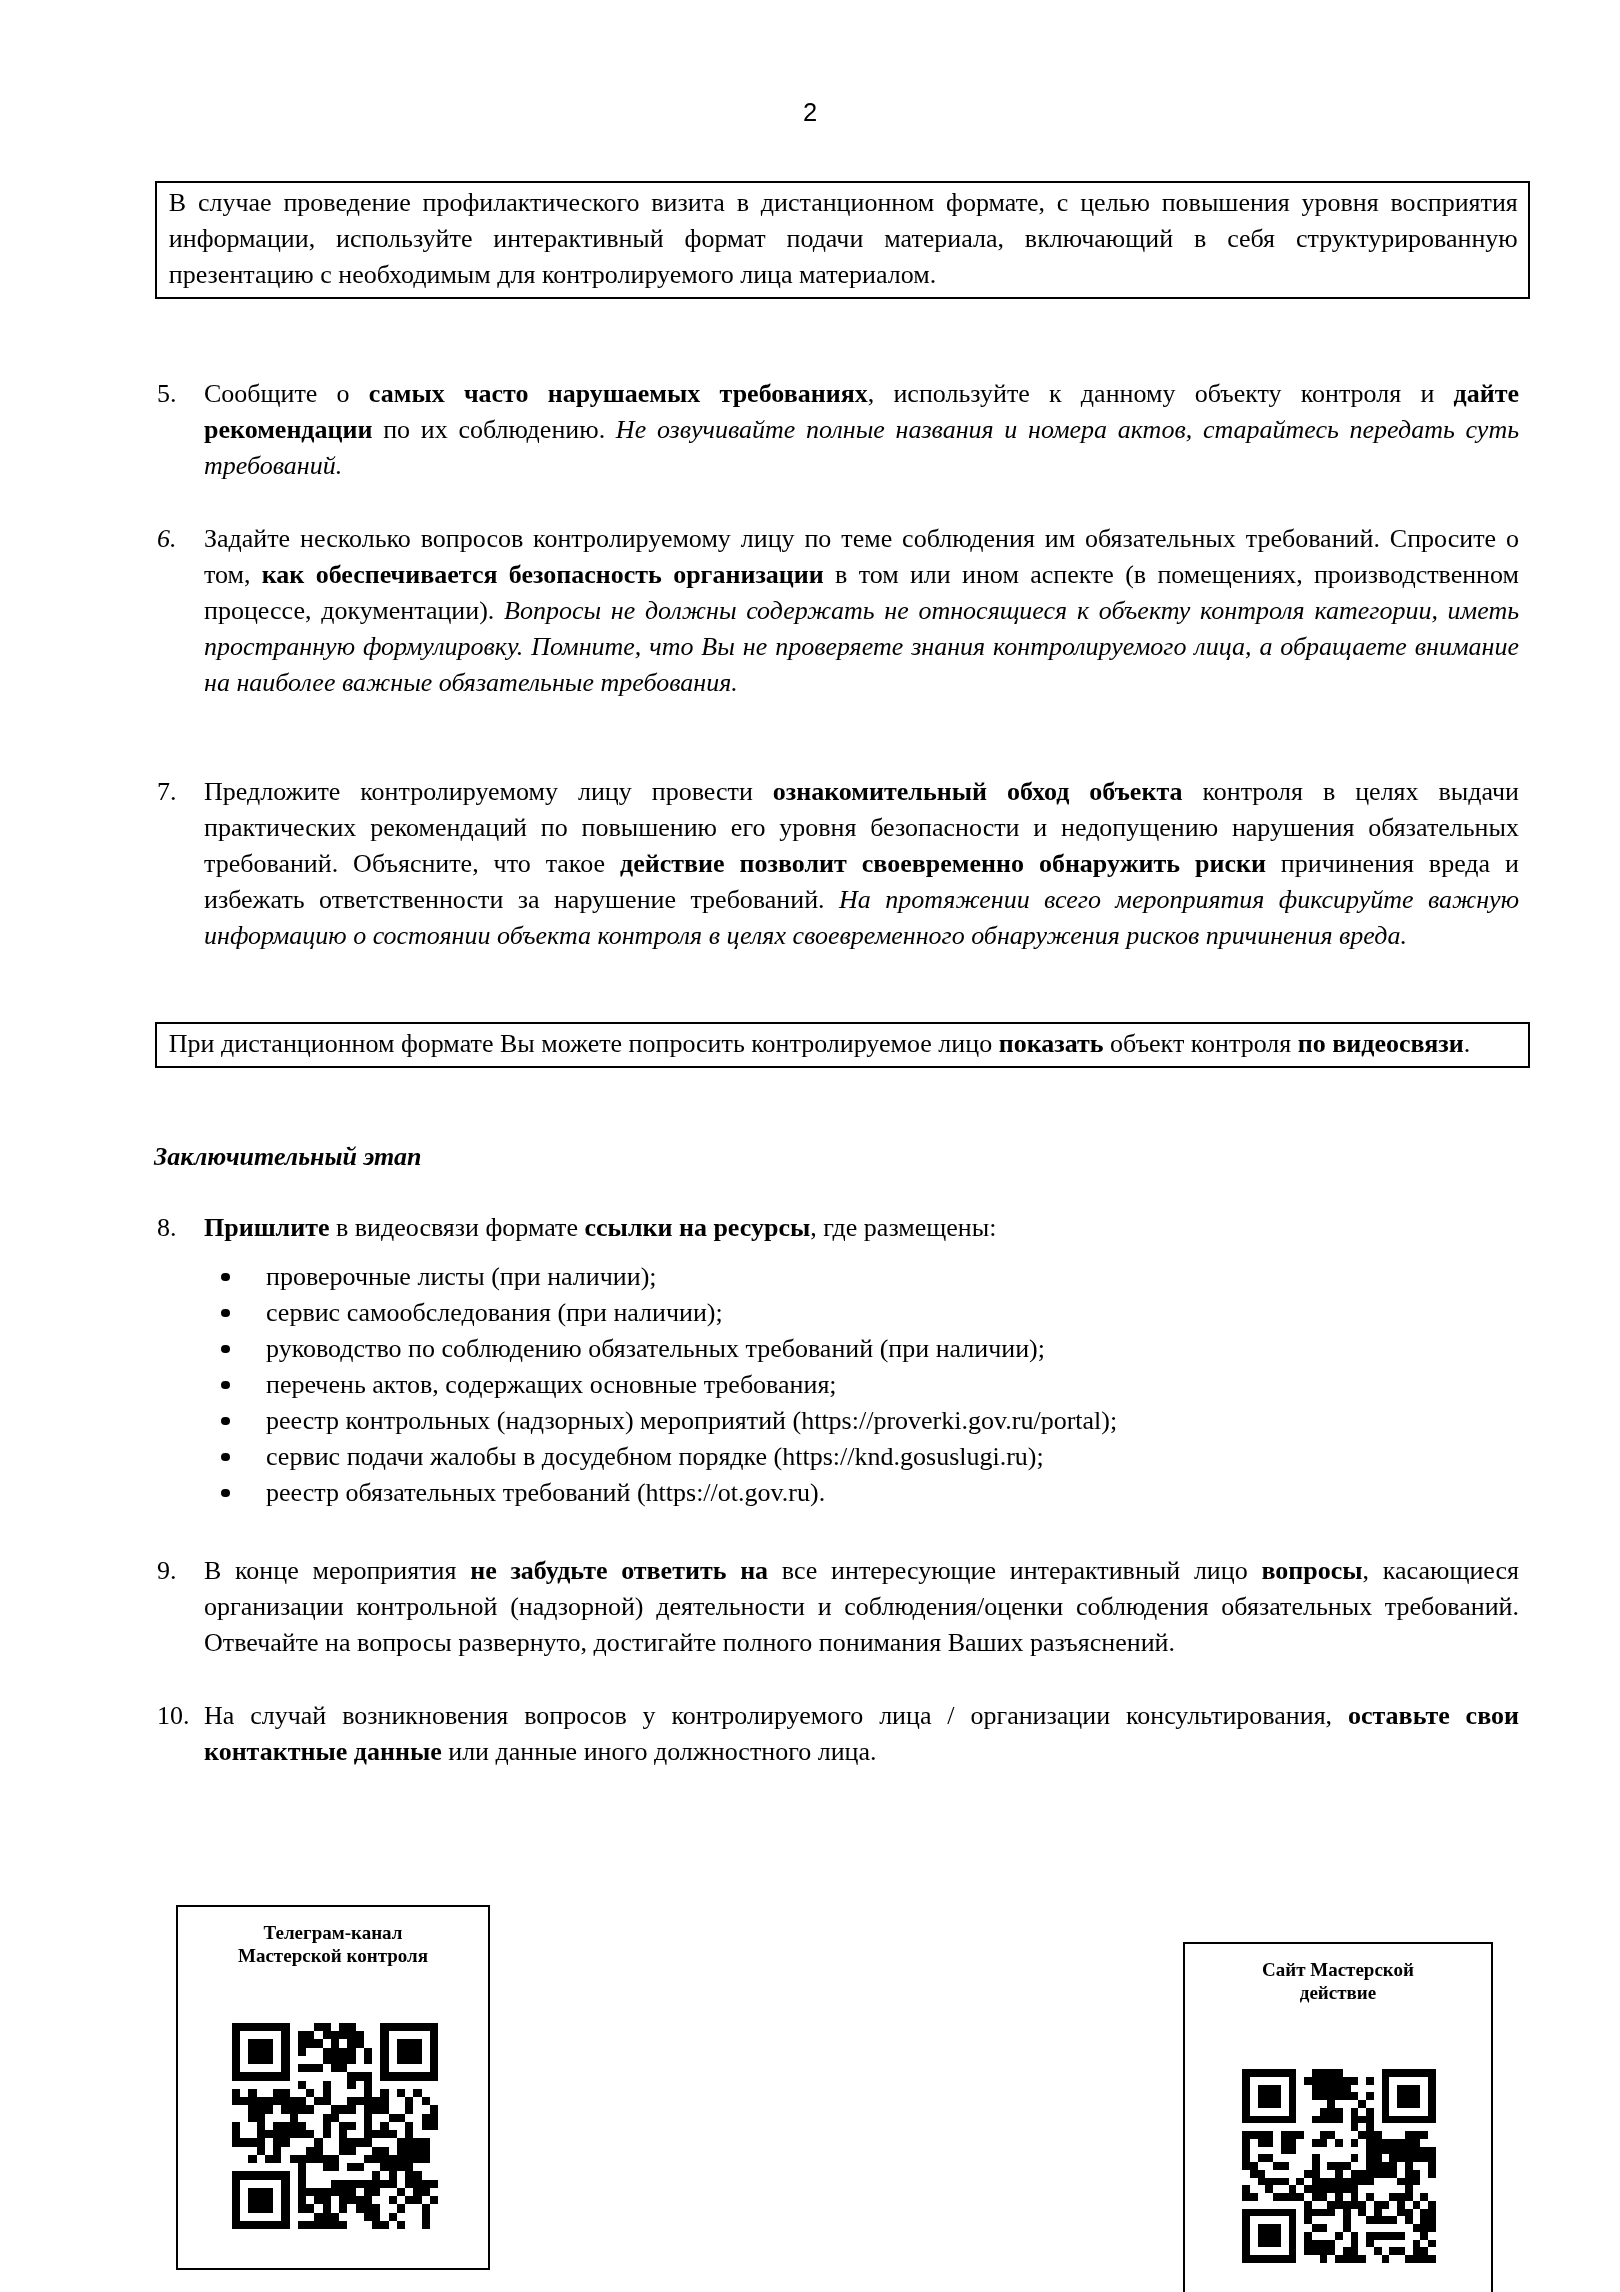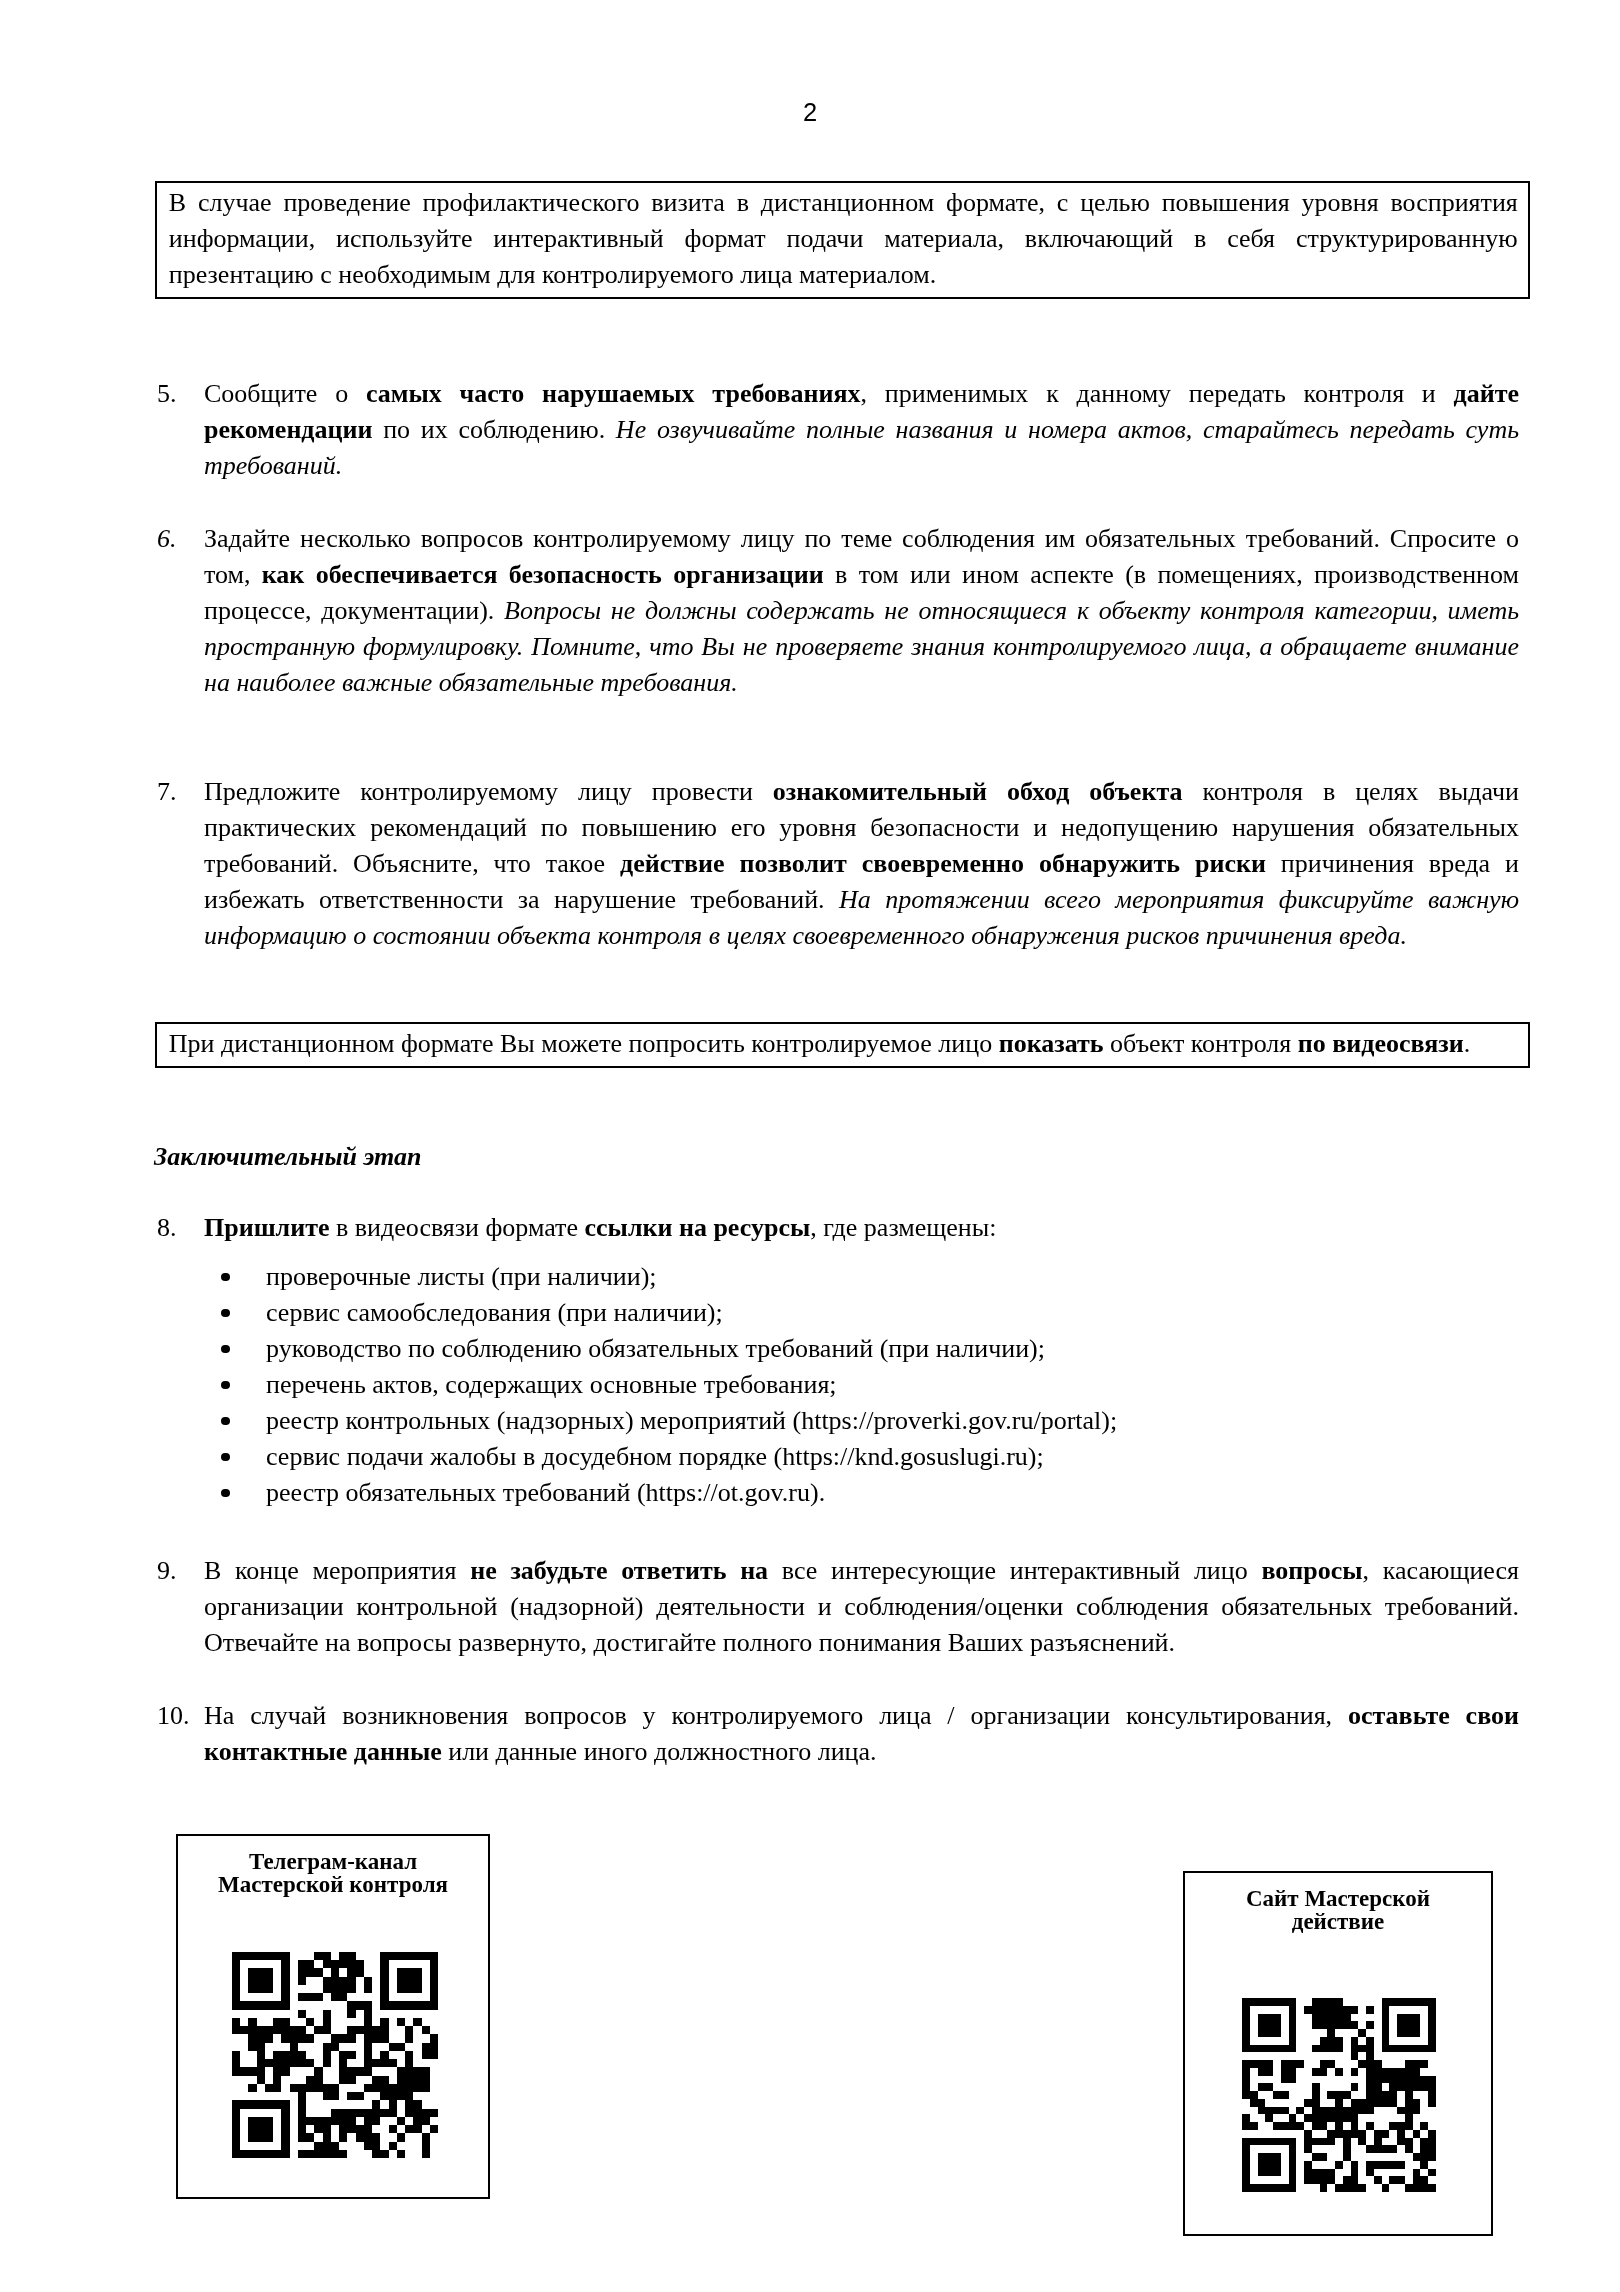--- a/index.html
+++ b/index.html
@@ -36,43 +36,43 @@
   .i { font-style: italic; }
   .section-heading {
     position: absolute; top: 1139px; left: 154px; font-weight: bold; font-style: italic;
   }
   ul.links { list-style: none; margin: 13px; padding: 0; }
   ul.links li { position: relative; padding-left: 49px; text-align: left; }
   ul.links li .bullet {
     position: absolute; left: 3.9px; top: 13.7px; width: 8.8px; height: 8.8px; border-radius: 50%; background: #000;
   }
   .qr-card {
-    position: absolute; top: 1834px; height: 361px;
+    position: absolute; top: 1905px; height: 361px;
     border: 2px solid #000; border-bottom-width: 2.9px; background: #fff;
-    font-weight: bold; font-size: 23px; line-height: 23.5px; text-align: center;
+    font-weight: bold; font-size: 19px; line-height: 23.5px; text-align: center;
   }
   #qr-telegram { left: 176px; width: 310px; }
   #qr-site { left: 1183px; width: 306px; margin-top: 37px; }
   .qr-card .qr-title { margin-top: 13.7px; }
   .qr-card svg { position: absolute; }
   #qr-telegram svg { left: 54px; top: 116px; width: 206px; height: 206px; }
   #qr-site svg { left: 57px; top: 125px; width: 194px; height: 194px; }
 </style>
 </head>
 <body>
 
 <div class="page-number">2</div>
 
 <div class="boxed" id="box1">
   <span>В случае проведение профилактического визита в дистанционном формате, с целью повышения уровня восприятия информации, используйте интерактивный формат подачи материала, включающий в себя структурированную презентацию с необходимым для контролируемого лица материалом.</span>
 </div>
 
 <div class="item" id="item5">
   <span class="num">5.</span>
-  <div class="body"><span>Сообщите о </span><span class="b">самых часто нарушаемых требованиях</span><span>, применимых к данному передать контроля и </span><span class="b">дайте рекомендации</span><span> по их соблюдению. </span><span class="i">Не озвучивайте полные названия и номера актов, старайтесь передать суть требований.</span></div>
+  <div class="body"><span>Сообщите о </span><span class="b">самых часто нарушаемых требованиях</span><span>, используйте к данному объекту контроля и </span><span class="b">дайте рекомендации</span><span> по их соблюдению. </span><span class="i">Не озвучивайте полные названия и номера актов, старайтесь передать суть требований.</span></div>
 </div>
 
 <div class="item" id="item6">
   <span class="num italic">6.</span>
   <div class="body"><span>Задайте несколько вопросов контролируемому лицу по теме соблюдения им обязательных требований. Спросите о том, </span><span class="b">как обеспечивается безопасность организации</span><span> в том или ином аспекте (в помещениях, производственном процессе, документации). </span><span class="i">Вопросы не должны содержать не относящиеся к объекту контроля категории, иметь пространную формулировку. Помните, что Вы не проверяете знания контролируемого лица, а обращаете внимание на наиболее важные обязательные требования.</span></div>
 </div>
 
 <div class="item" id="item7">
   <span class="num">7.</span>
   <div class="body"><span>Предложите контролируемому лицу провести </span><span class="b">ознакомительный обход объекта</span><span> контроля в целях выдачи практических рекомендаций по повышению его уровня безопасности и недопущению нарушения обязательных требований. Объясните, что такое </span><span class="b">действие позволит своевременно обнаружить риски</span><span> причинения вреда и избежать ответственности за нарушение требований. </span><span class="i">На протяжении всего мероприятия фиксируйте важную информацию о состоянии объекта контроля в целях своевременного обнаружения рисков причинения вреда.</span></div>

